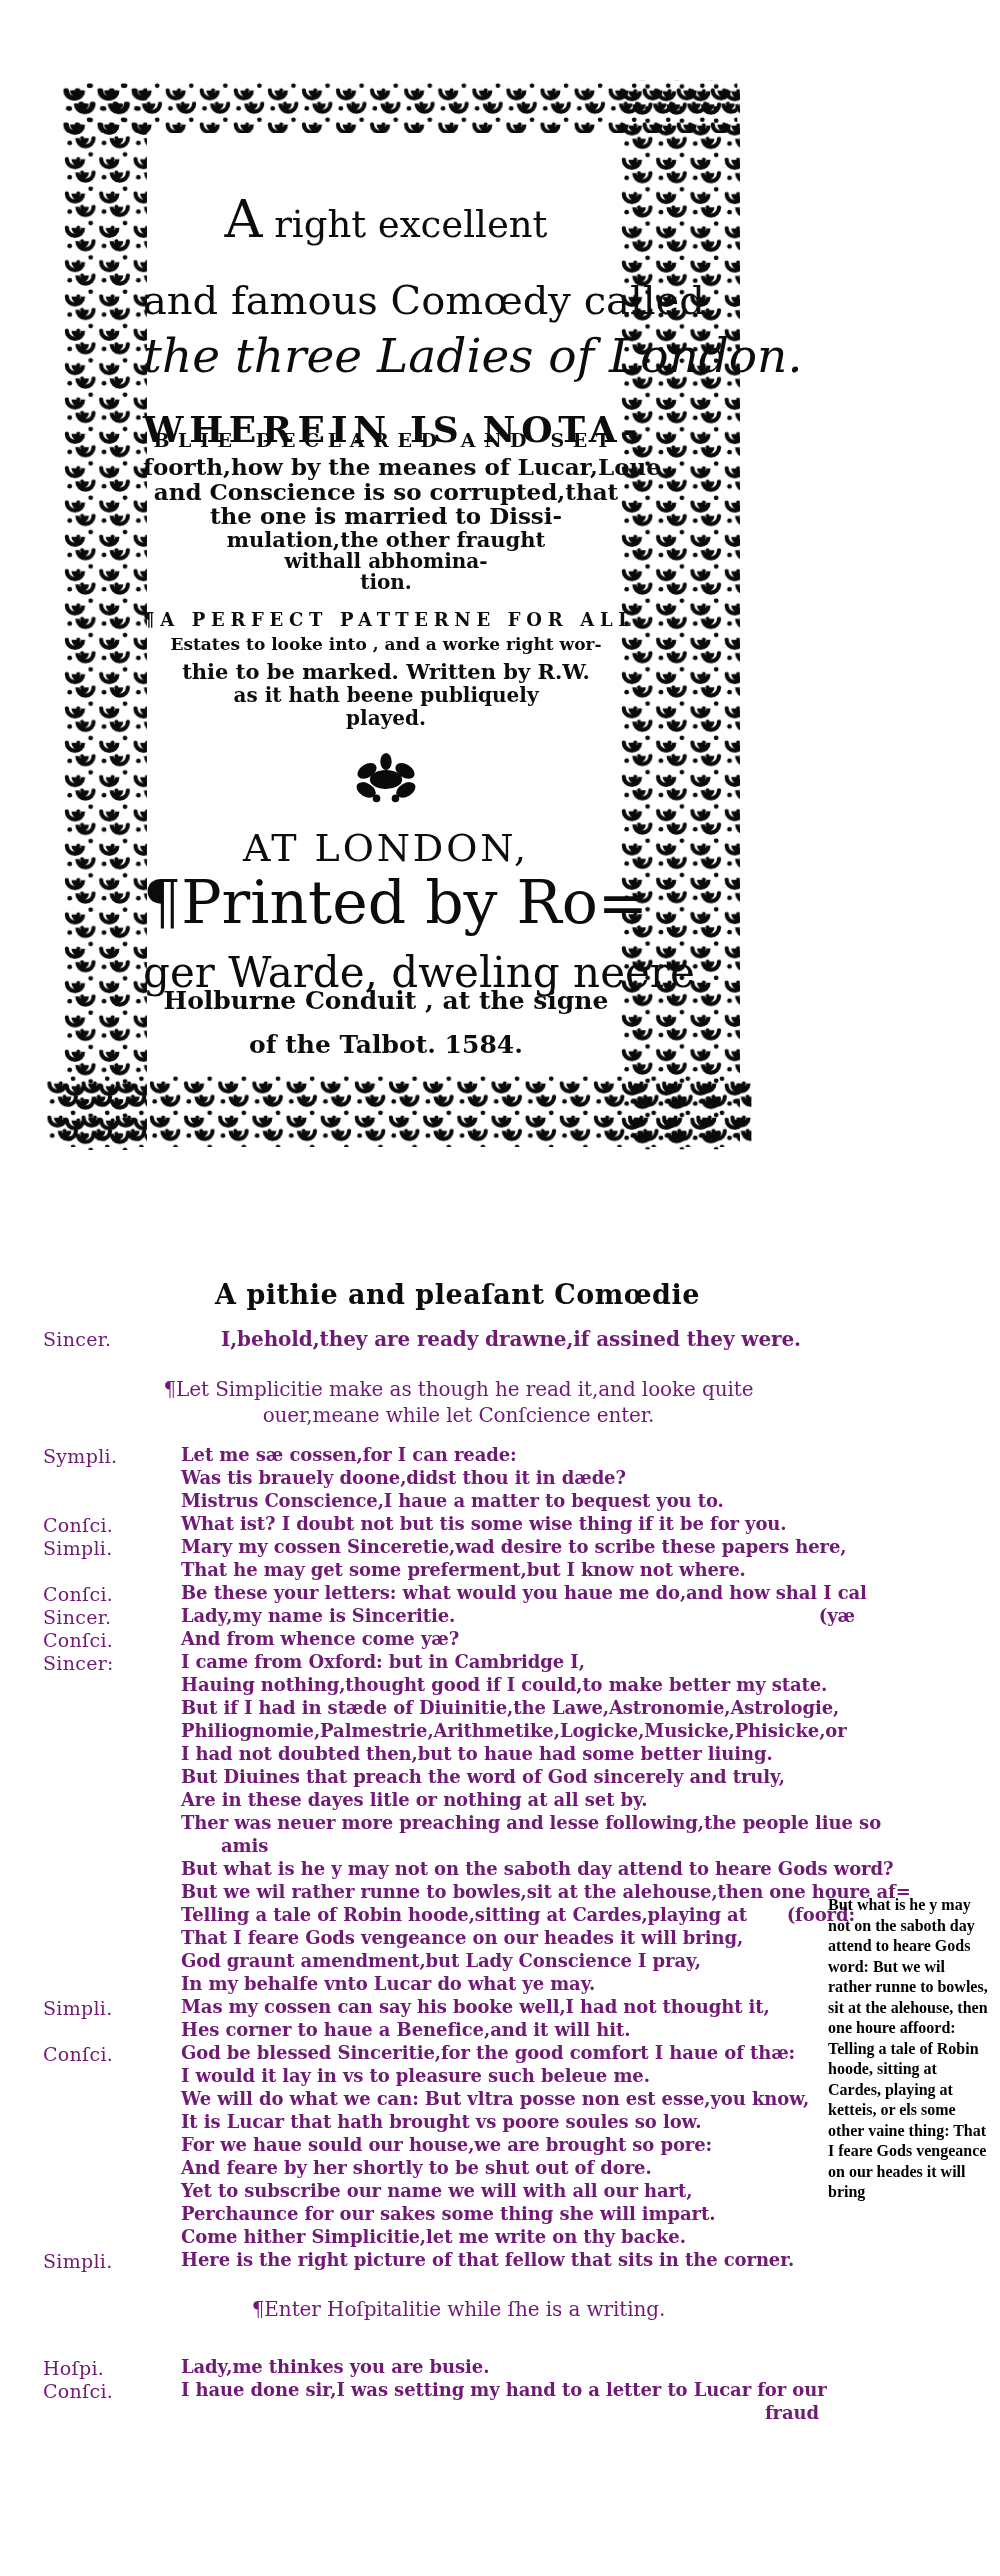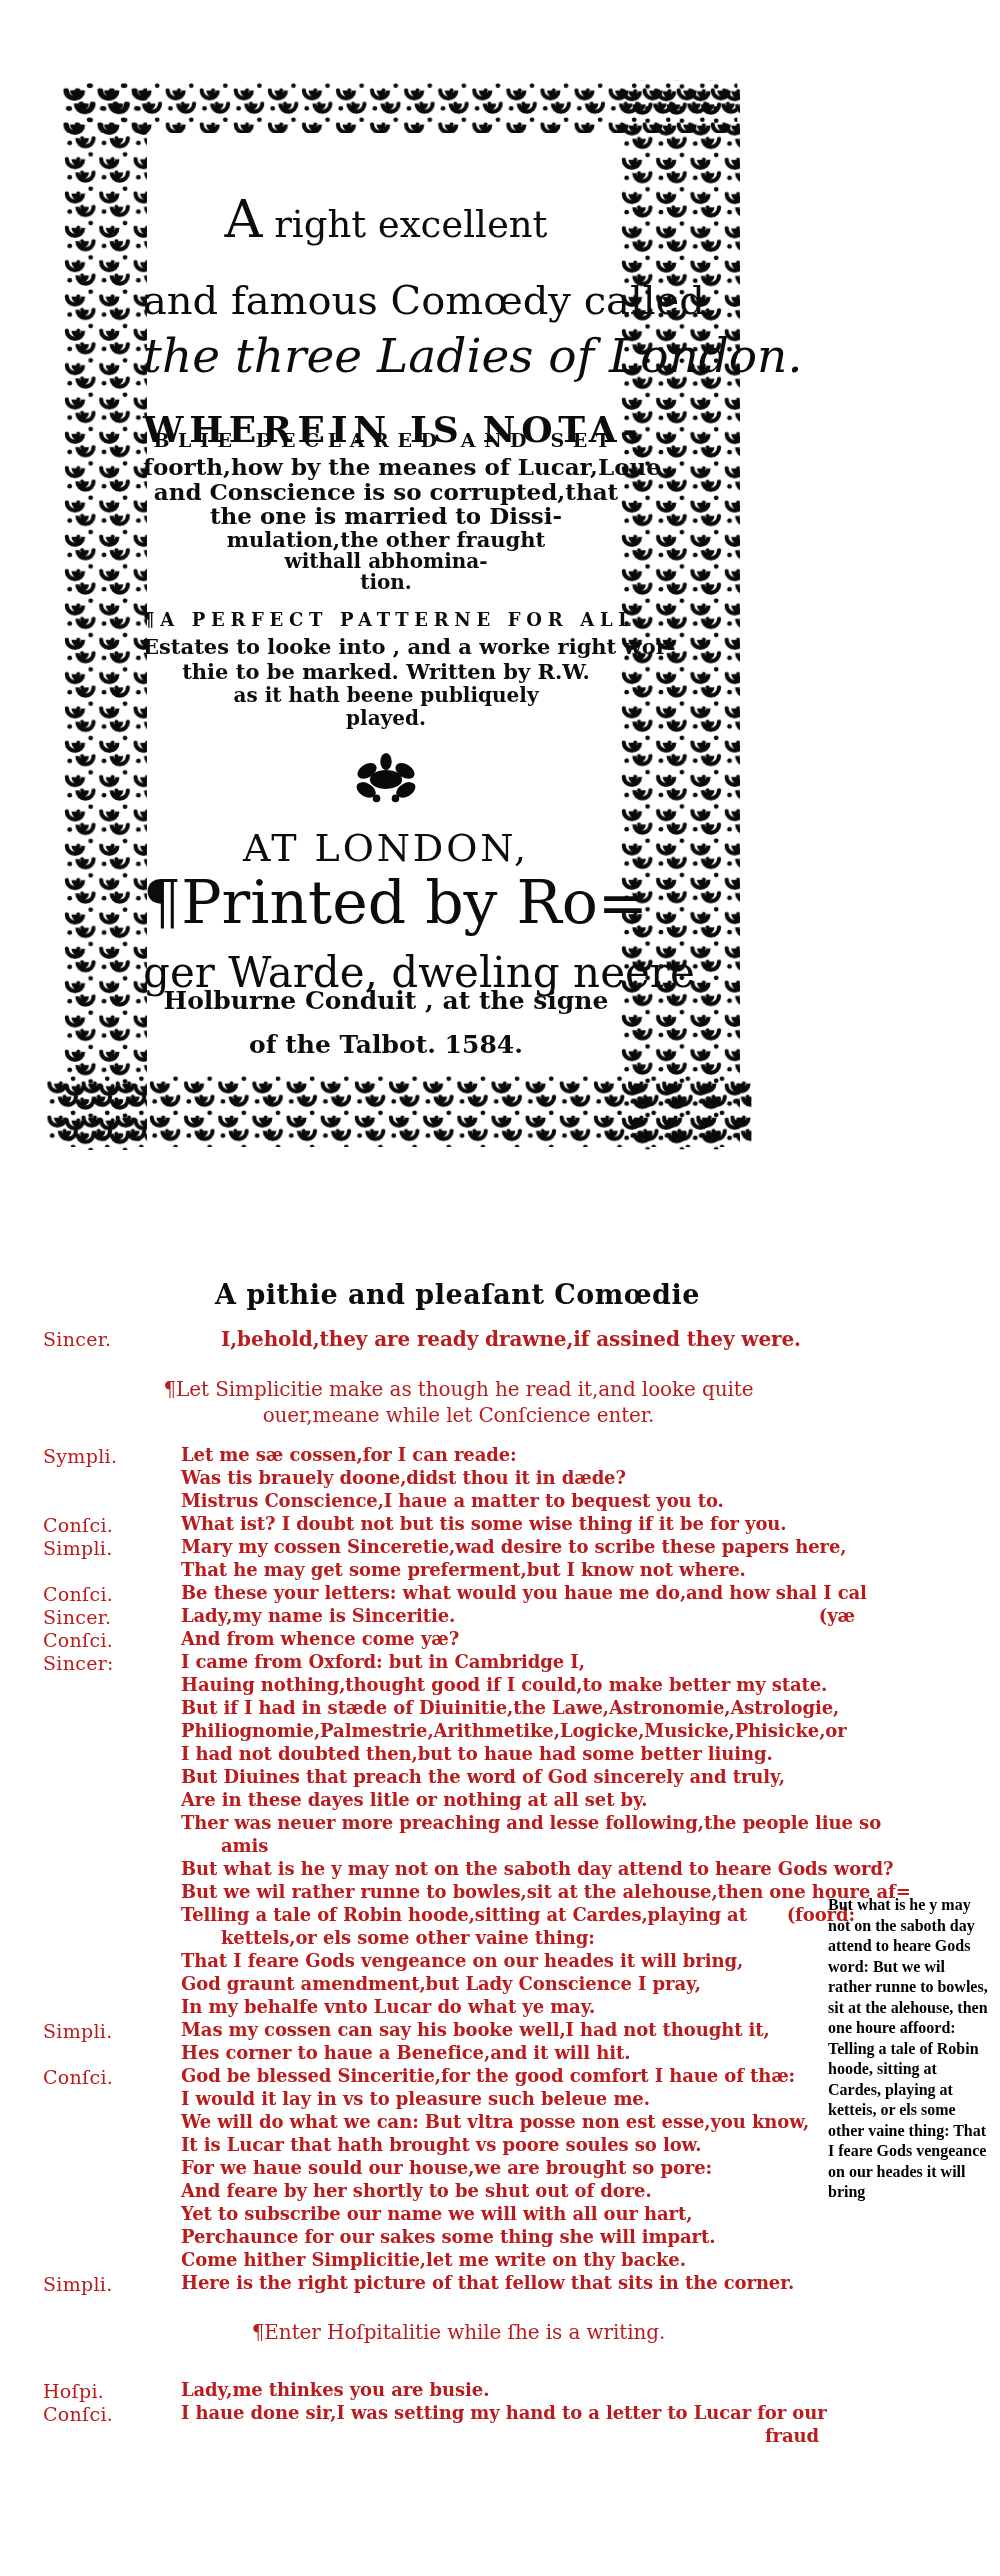--- a/index.html
+++ b/index.html
@@ -17,37 +17,37 @@
   .t-main3{top:331px;font-size:47px;font-style:italic;}
   .t-sub1{top:411px;font-size:36px;letter-spacing:5.7px;font-weight:bold;}
   .t-sub2{top:431px;font-size:19px;letter-spacing:8.6px;font-weight:bold;}
   .t-sub3{top:455px;font-size:23px;font-weight:bold;}
   .t-sub4{top:480px;font-size:23px;font-weight:bold;}
   .t-sub5{top:504px;font-size:23px;font-weight:bold;}
   .t-sub6{top:529px;font-size:21px;font-weight:bold;}
   .t-sub7{top:551px;font-size:20px;font-weight:bold;}
   .t-sub8{top:572px;font-size:20px;font-weight:bold;}
   .t-pat1{top:611px;font-size:18px;letter-spacing:5.7px;font-weight:bold;}
-  .t-pat2{top:636px;font-size:21px;font-weight:bold;}
+  .t-pat2{top:636px;font-size:17px;font-weight:bold;}
   .t-pat3{top:661px;font-size:21px;font-weight:bold;}
   .t-pat4{top:685px;font-size:20px;font-weight:bold;}
   .t-pat5{top:708px;font-size:20px;font-weight:bold;}
   .fleuron{position:absolute;top:751px;left:50%;transform:translateX(-50%);}
   .t-imp1{top:829px;font-size:38px;letter-spacing:2.9px;}
   .t-imp2{top:871px;font-size:60px;}
   .t-imp3{top:951px;font-size:42px;}
   .t-imp4{top:988px;font-size:25px;font-weight:bold;}
   .t-imp5{top:1032px;font-size:25px;font-weight:bold;}
 
   
   .running-title{position:absolute;left:124px;top:1279px;width:667px;text-align:center;
                  font-size:27px;font-weight:bold;letter-spacing:0.5px;}
   .dialogue{position:absolute;left:43px;top:1327px;width:831px;}
   .row{position:relative;height:23px;font-weight:bold;font-size:18px;letter-spacing:-0.1px;
-       white-space:nowrap;color:#b91c1c;}
+       white-space:nowrap;color:#701a75;}
   .row .sp{position:absolute;left:0;top:1px;width:133px;font-weight:normal;font-size:19px;
            letter-spacing:0.3px;}
   .row .tx{display:inline-block;margin-left:138px;}
   .row.ind .tx{margin-left:178px;}
   .row.big{height:29px;font-size:20px;}
   .row.big .tx{margin-left:178px;}
   .row.stage{height:26px;text-align:center;font-weight:normal;font-size:20px;}
   .row.stage .tx{margin-left:0;}
   .row.catch{height:22px;text-align:right;padding-right:55px;}
   .row.catch .tx{margin-left:0;}
@@ -147,21 +147,20 @@
       <div class="row"><span class="tx">But if I had in stæde of Diuinitie,the Lawe,Astronomie,Astrologie,</span></div>
       <div class="row"><span class="tx">Philiognomie,Palmestrie,Arithmetike,Logicke,Musicke,Phisicke,or</span></div>
       <div class="row"><span class="tx">I had not doubted then,but to haue had some better liuing.</span></div>
       <div class="row"><span class="tx">But Diuines that preach the word of God sincerely and truly,</span></div>
       <div class="row"><span class="tx">Are in these dayes litle or nothing at all set by.</span></div>
       <div class="row"><span class="tx">Ther was neuer more preaching and lesse following,the people liue so</span></div>
       <div class="row ind"><span class="tx">amis</span></div>
       <div class="row"><span class="tx">But what is he y may not on the saboth day attend to heare Gods word?</span></div>
       <div class="row"><span class="tx">But we wil rather runne to bowles,sit at the alehouse,then one houre af=</span></div>
       <div class="row"><span class="tx">Telling a tale of Robin hoode,sitting at Cardes,playing at</span><span class="turn">(foord:</span></div>
-      <div class="row ind"><span class="tx">kettels,or els some other vaine thing:</span></div>
       <div class="row"><span class="tx">That I feare Gods vengeance on our heades it will bring,</span></div>
       <div class="row"><span class="tx">God graunt amendment,but Lady Conscience I pray,</span></div>
       <div class="row"><span class="tx">In my behalfe vnto Lucar do what ye may.</span></div>
       <div class="row"><span class="sp">Simpli.</span><span class="tx">Mas my cossen can say his booke well,I had not thought it,</span></div>
       <div class="row"><span class="tx">Hes corner to haue a Benefice,and it will hit.</span></div>
       <div class="row"><span class="sp">Conſci.</span><span class="tx">God be blessed Sinceritie,for the good comfort I haue of thæ:</span></div>
       <div class="row"><span class="tx">I would it lay in vs to pleasure such beleue me.</span></div>
       <div class="row"><span class="tx">We will do what we can: But vltra posse non est esse,you know,</span></div>
       <div class="row"><span class="tx">It is Lucar that hath brought vs poore soules so low.</span></div>
       <div class="row"><span class="tx">For we haue sould our house,we are brought so pore:</span></div>

